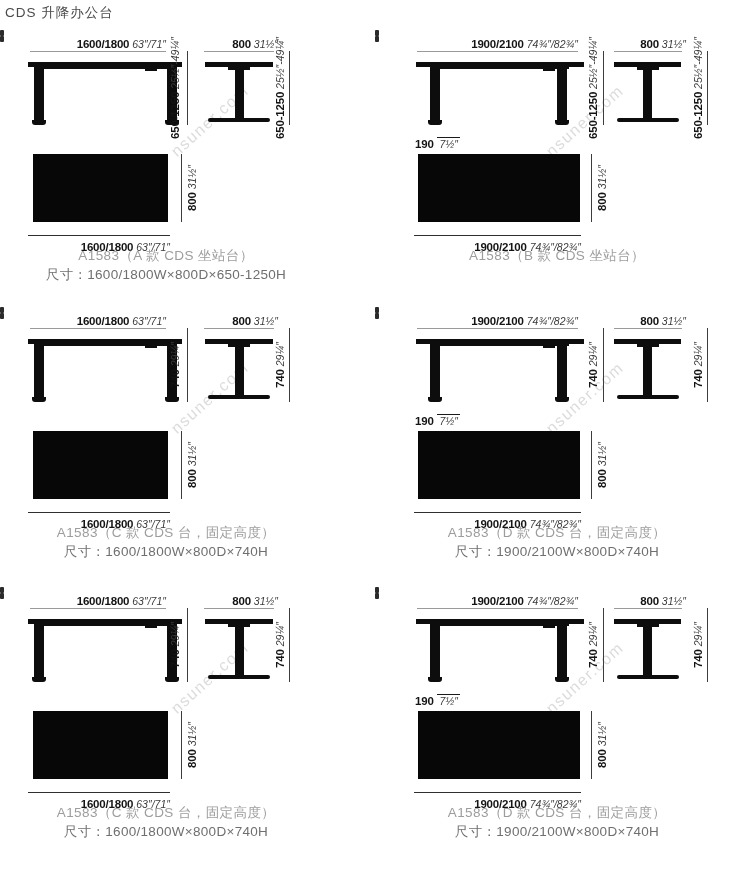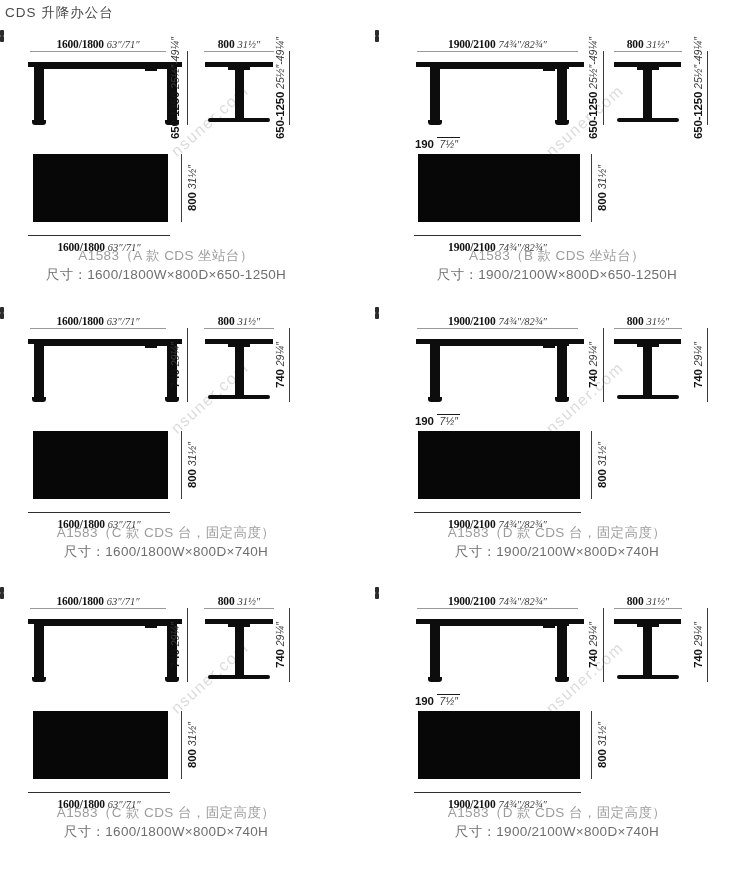--- a/index.html
+++ b/index.html
@@ -10,21 +10,21 @@
   #stage{position:absolute;left:0;top:0;width:750px;height:887px;}
   .page-title{
     position:absolute;left:5px;top:4px;font-size:13.5px;color:#4b4b4b;letter-spacing:1px;
   }
   .panel{position:absolute;width:375px;height:268px;}
   .panel .watermark{
     position:absolute;left:130px;top:82px;width:160px;text-align:center;
     transform:rotate(-42deg);color:#dcdcdc;font-size:16px;letter-spacing:1.5px;z-index:0;
   }
   
-  .dim-text{position:absolute;text-align:center;white-space:nowrap;z-index:2;font-family:Liberation Serif, serif;}
+  .dim-text{position:absolute;text-align:right;white-space:nowrap;z-index:2;}
   .mm{font-weight:bold;font-size:11.5px;color:#141414;letter-spacing:-0.2px;}
   .inch{font-style:italic;font-size:10.5px;color:#3a3a3a;margin-left:3px;}
   .hline{position:absolute;height:1px;background:#9a9a9a;z-index:1;}
   .hline.dark{background:#2f2f2f;}
   .vline{position:absolute;width:1px;background:#3c3c3c;z-index:1;}
   .vtext{
     position:absolute;width:120px;height:14px;text-align:center;white-space:nowrap;
     transform:rotate(-90deg);z-index:2;
   }
   
@@ -206,21 +206,20 @@
     <div class="vline top-vline"></div>
     <div class="vtext top-d">
       <span class="mm">800</span><span class="inch">31½″</span>
     </div>
     <div class="hline dark bottom-line"></div>
     <div class="dim-text bottom-w">
       <span class="mm">1900/2100</span><span class="inch">74¾″/82¾″</span>
     </div>
 
     <div class="caption">A1583（B 款 CDS 坐站台）</div>
-    <div class="sizeline">尺寸：1900/2100W×800D×650-1250H</div>
   </div>
     <div class="panel narrow" style="left: 0px; top: 307px;">
     <div class="watermark">nsuner.com</div>
 
     <div class="dim-text front-w">
       <span class="mm">1600/1800</span><span class="inch">63″/71″</span>
     </div>
     <div class="hline front-line"></div>
 
     <div class="shape front-slab"></div>

